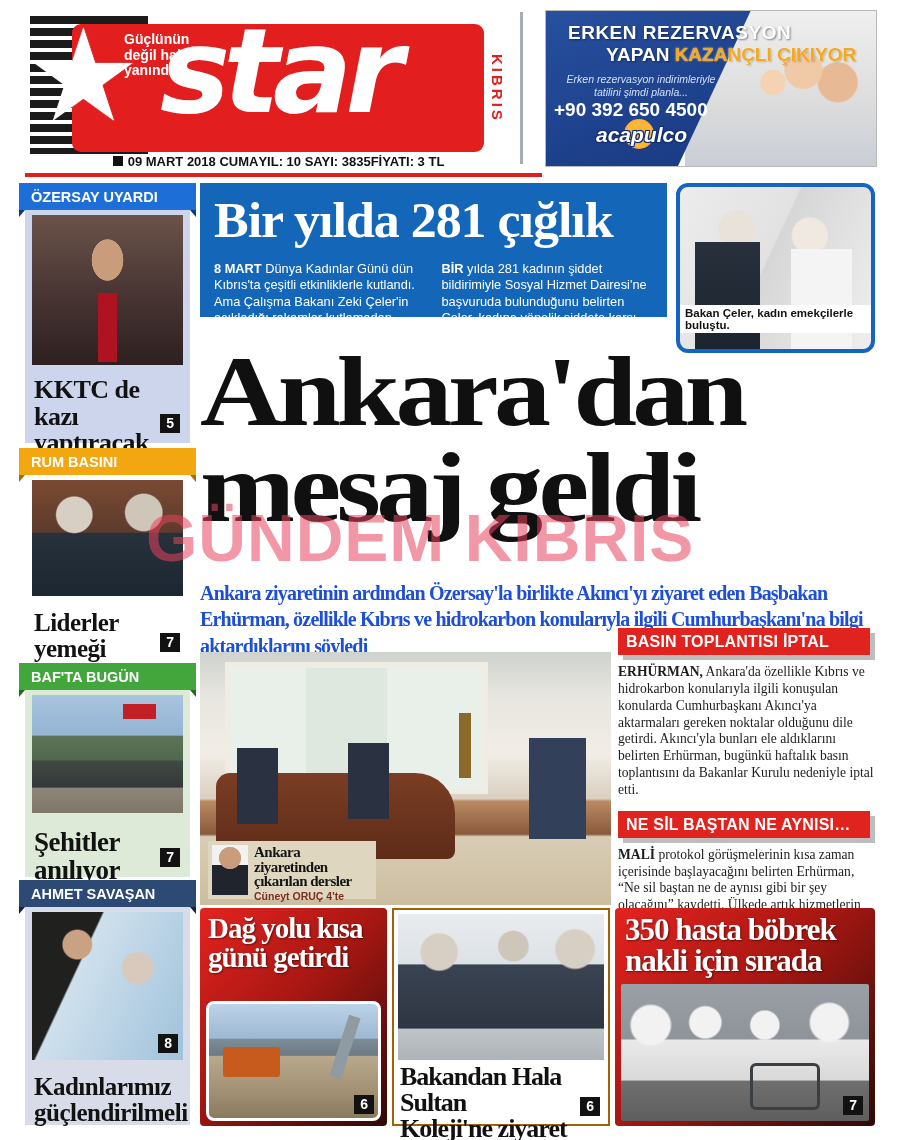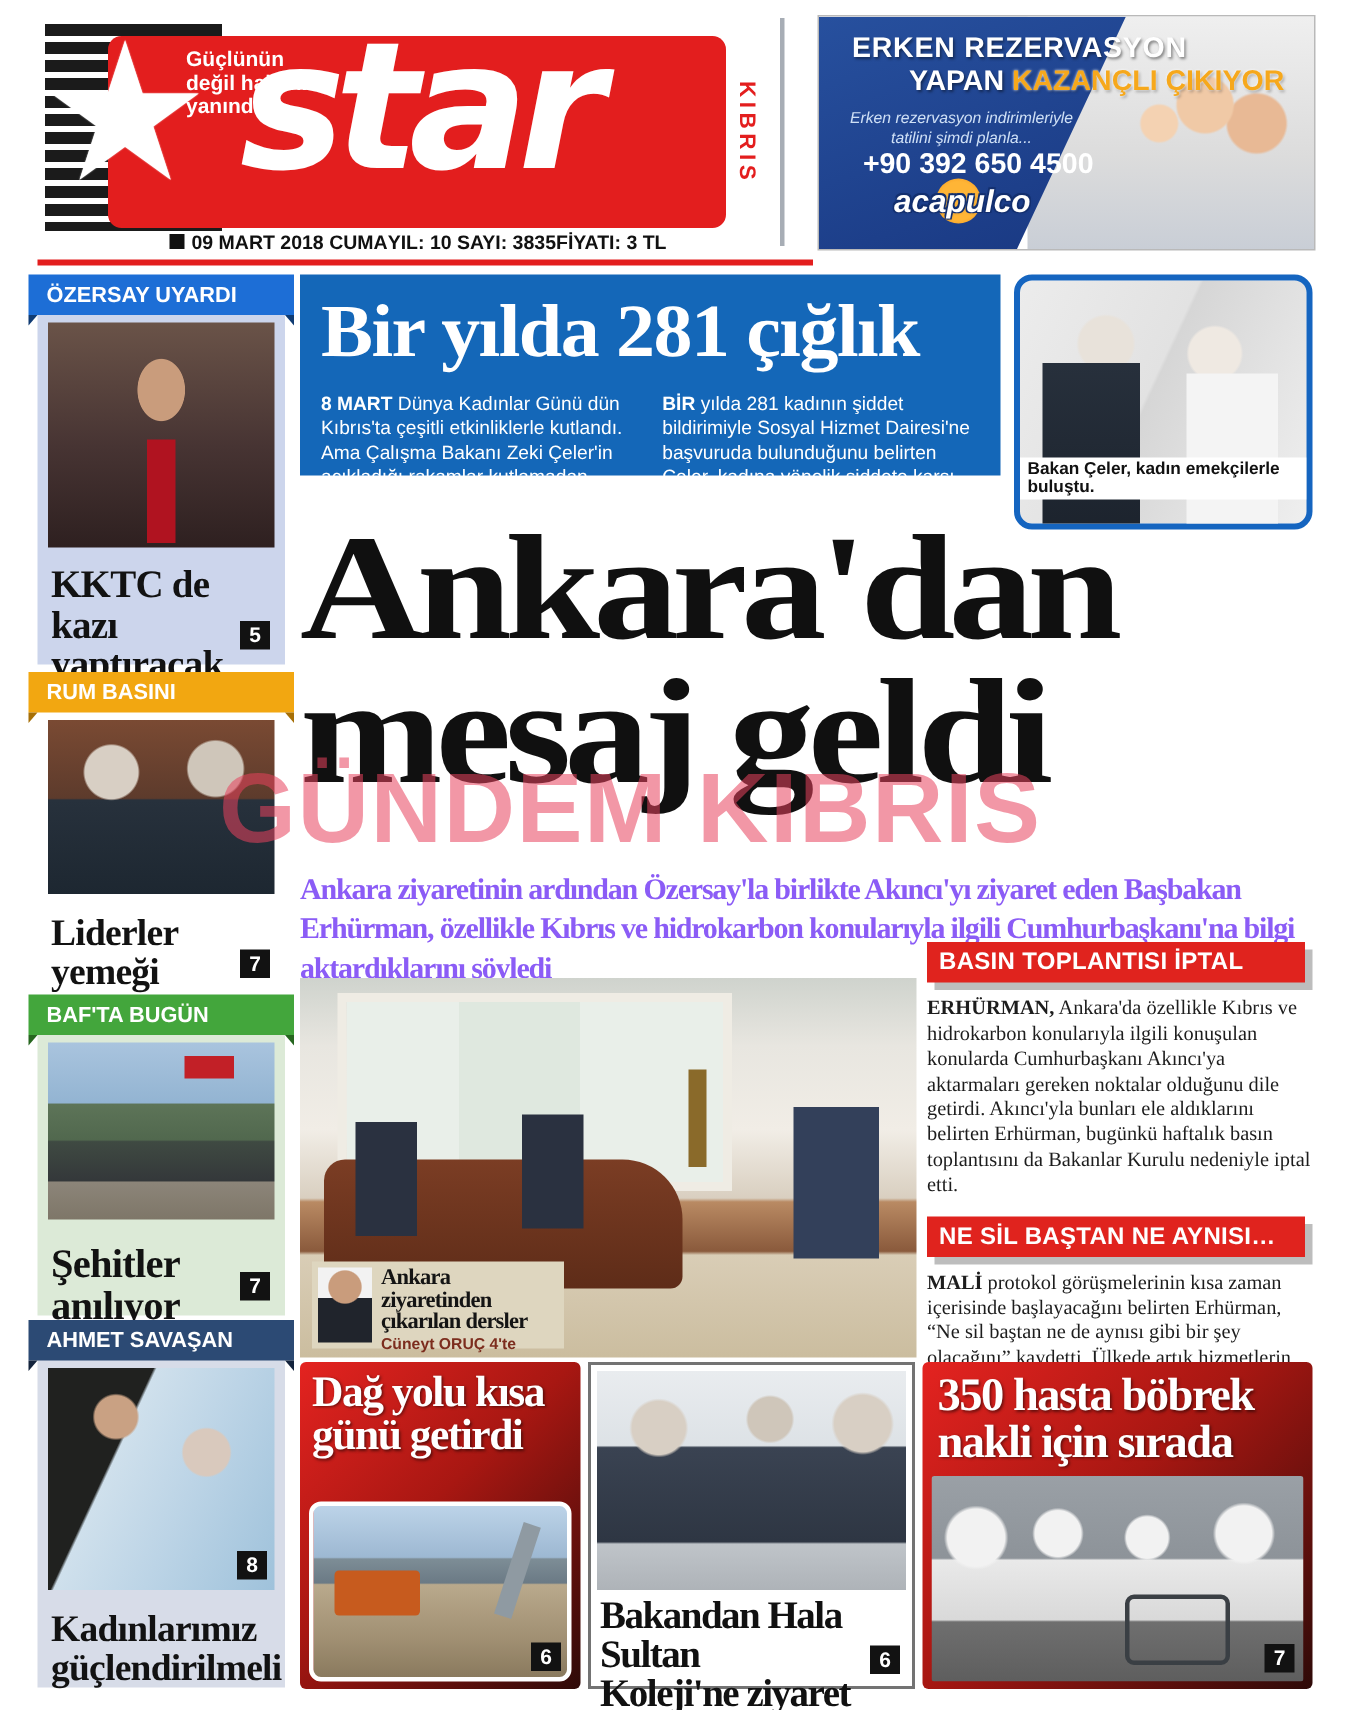--- a/index.html
+++ b/index.html
@@ -33,21 +33,21 @@
     background:linear-gradient(160deg,#27509e 0%,#16337c 100%);
     clip-path:polygon(0 0,62% 0,40% 100%,0 100%);}
   .ad-text{position:absolute;left:0;top:0;width:100%;height:100%;}
   .ad-h1{position:absolute;left:22px;top:11px;width:300px;color:#ffffff;font-weight:bold;font-size:19px;
     letter-spacing:0.5px;text-shadow:1px 1px 2px rgba(0,0,0,.45);}
   .ad-h2{position:absolute;left:60px;top:33px;width:270px;font-weight:bold;font-size:19px;
     text-shadow:1px 1px 2px rgba(0,0,0,.45);}
   .ad-h2 .w{color:#ffffff;} .ad-h2 .o{color:#f6a81c;text-shadow:0 0 2px #fff,1px 1px 2px rgba(0,0,0,.3);}
   .ad-tag{position:absolute;left:10px;top:62px;width:170px;color:#cfe0f6;font-style:italic;font-size:10.5px;
     text-align:center;line-height:1.25;}
-  .ad-phone{position:absolute;left:8px;top:88px;width:175px;color:#ffffff;font-weight:bold;font-size:19px;text-align:right;}
+  .ad-phone{position:absolute;left:8px;top:88px;width:175px;color:#ffffff;font-weight:bold;font-size:19px;text-align:left;}
   .ac-logo{position:absolute;left:28px;top:112px;width:135px;text-align:center;}
   .ac-sun{position:absolute;left:50px;top:-4px;width:30px;height:30px;border-radius:50%;
     background:radial-gradient(circle,#ffb536 0 60%,#f09019 100%);}
   .ac-name{position:relative;font-style:italic;font-weight:bold;font-size:21px;color:#ffffff;
     text-shadow:0 0 2px #14306f,1px 1px 0 #14306f,-1px -1px 0 #14306f,1px -1px 0 #14306f,-1px 1px 0 #14306f;}
   .ac-sub{position:relative;font-size:7.5px;color:#e8edf8;margin-top:18px;}
   
   .card{position:absolute;left:25px;width:165px;}
   .card .body{position:absolute;left:0;right:0;top:14px;bottom:0;}
   .ribbon{position:absolute;left:-6px;right:-6px;top:0;height:27px;display:flex;align-items:center;
@@ -105,21 +105,21 @@
   .lead-photo .cap{position:absolute;left:0;bottom:16px;background:#ffffff;color:#111;
     font-weight:bold;font-size:11.5px;padding:2px 5px;}
   .lp-fig1{position:absolute;left:8%;top:34%;width:34%;height:70%;background:linear-gradient(180deg,#27303c,#1c232d);}
   .lp-fig2{position:absolute;right:10%;top:38%;width:32%;height:66%;background:#f4f4f4;}
   
   .main-hl{position:absolute;left:200px;top:344px;width:680px;color:#101010;
     font-family:"Liberation Serif",serif;font-weight:bold;line-height:0.96;letter-spacing:-4px;}
   .main-hl .l{font-size:100px;transform:scaleX(1.14);transform-origin:left;white-space:nowrap;}
   .watermark{position:absolute;left:146px;top:500px;z-index:40;pointer-events:none;
     font-weight:bold;font-size:66px;letter-spacing:1px;color:rgba(231,66,92,0.55);white-space:nowrap;}
-  .deck{position:absolute;left:200px;top:580px;width:676px;margin:0;color:#8b5cf6;
+  .deck{position:absolute;left:200px;top:580px;width:676px;margin:0;color:#1d4ed8;
     font-family:"Liberation Serif",serif;font-weight:bold;font-size:20px;line-height:1.32;letter-spacing:-0.8px;}
   
   .main-photo{position:absolute;left:200px;top:652px;width:411px;height:253px;overflow:hidden;
     background:
      linear-gradient(180deg,#cfd3cd 0%,#e8e6e0 18%,#f1ede6 40%,#d9cfc0 58%,#b98a63 59%,#8a5a3c 72%,#d9cdb6 73%,#cbbd9f 100%);}
   .mp-window{position:absolute;left:6%;top:4%;width:64%;height:52%;background:
      linear-gradient(90deg,#e9efe9 0 30%,#dfe8df 30% 62%,#e9efe9 62% 100%);
      border:6px solid #efece4;box-sizing:border-box;}
   .mp-couch{position:absolute;left:4%;top:48%;width:58%;height:34%;border-radius:14px 40px 8px 8px;
      background:linear-gradient(180deg,#7b3d24,#5e2c18);}
@@ -144,21 +144,21 @@
   .bstory{position:absolute;top:908px;height:218px;box-sizing:border-box;}
   .redbox{background:linear-gradient(135deg,#e42320 0%,#a81712 45%,#2e0a08 100%);border-radius:4px;}
   .b1{left:200px;width:187px;padding:4px 8px;}
   .b1 h2{margin:2px 0 0;color:#fff;font-family:"Liberation Serif",serif;font-weight:bold;
     font-size:29px;line-height:1.0;letter-spacing:-1px;text-shadow:1px 1px 2px rgba(0,0,0,.5);}
   .b1 .photo{position:absolute;left:6px;right:6px;bottom:5px;height:120px;border:3px solid #fff;border-radius:8px;
     box-sizing:border-box;overflow:hidden;
     background:linear-gradient(180deg,#bcd3e8 0%,#9db8d2 30%,#7d8d96 31%,#6b7a85 45%,#b9a98c 46%,#a08f72 78%,#8a7a5e 100%);}
   .b1 .truck{position:absolute;left:8%;top:38%;width:34%;height:26%;background:#c75b1e;border-radius:3px;}
   .b1 .crane{position:absolute;right:16%;top:10%;width:7%;height:56%;background:#8f9aa2;transform:rotate(18deg);}
-  .b2{left:392px;width:218px;background:#ffffff;border:2px solid #737373;padding:4px;}
+  .b2{left:392px;width:218px;background:#ffffff;border:2px solid #a16207;padding:4px;}
   .b2 .photo{height:146px;background:
      radial-gradient(circle at 20% 26%,#d8cfc4 0 9%,transparent 10%),
      radial-gradient(circle at 56% 22%,#cfc6ba 0 9%,transparent 10%),
      radial-gradient(circle at 86% 24%,#d8cfc4 0 9%,transparent 10%),
      linear-gradient(180deg,#e9ecef 0%,#dde2e6 34%,#3a4352 35%,#2e3643 78%,#bfc4c9 79%,#aeb3b8 100%);}
   .b2 h2{margin:4px 2px 0;color:#111;font-family:"Liberation Serif",serif;font-weight:bold;
     font-size:26px;line-height:1.0;letter-spacing:-1px;}
   .b3{left:615px;width:260px;padding:4px 10px;}
   .b3 h2{margin:2px 0 0;color:#fff;font-family:"Liberation Serif",serif;font-weight:bold;
     font-size:31px;line-height:1.0;letter-spacing:-1px;text-shadow:1px 1px 2px rgba(0,0,0,.5);}

